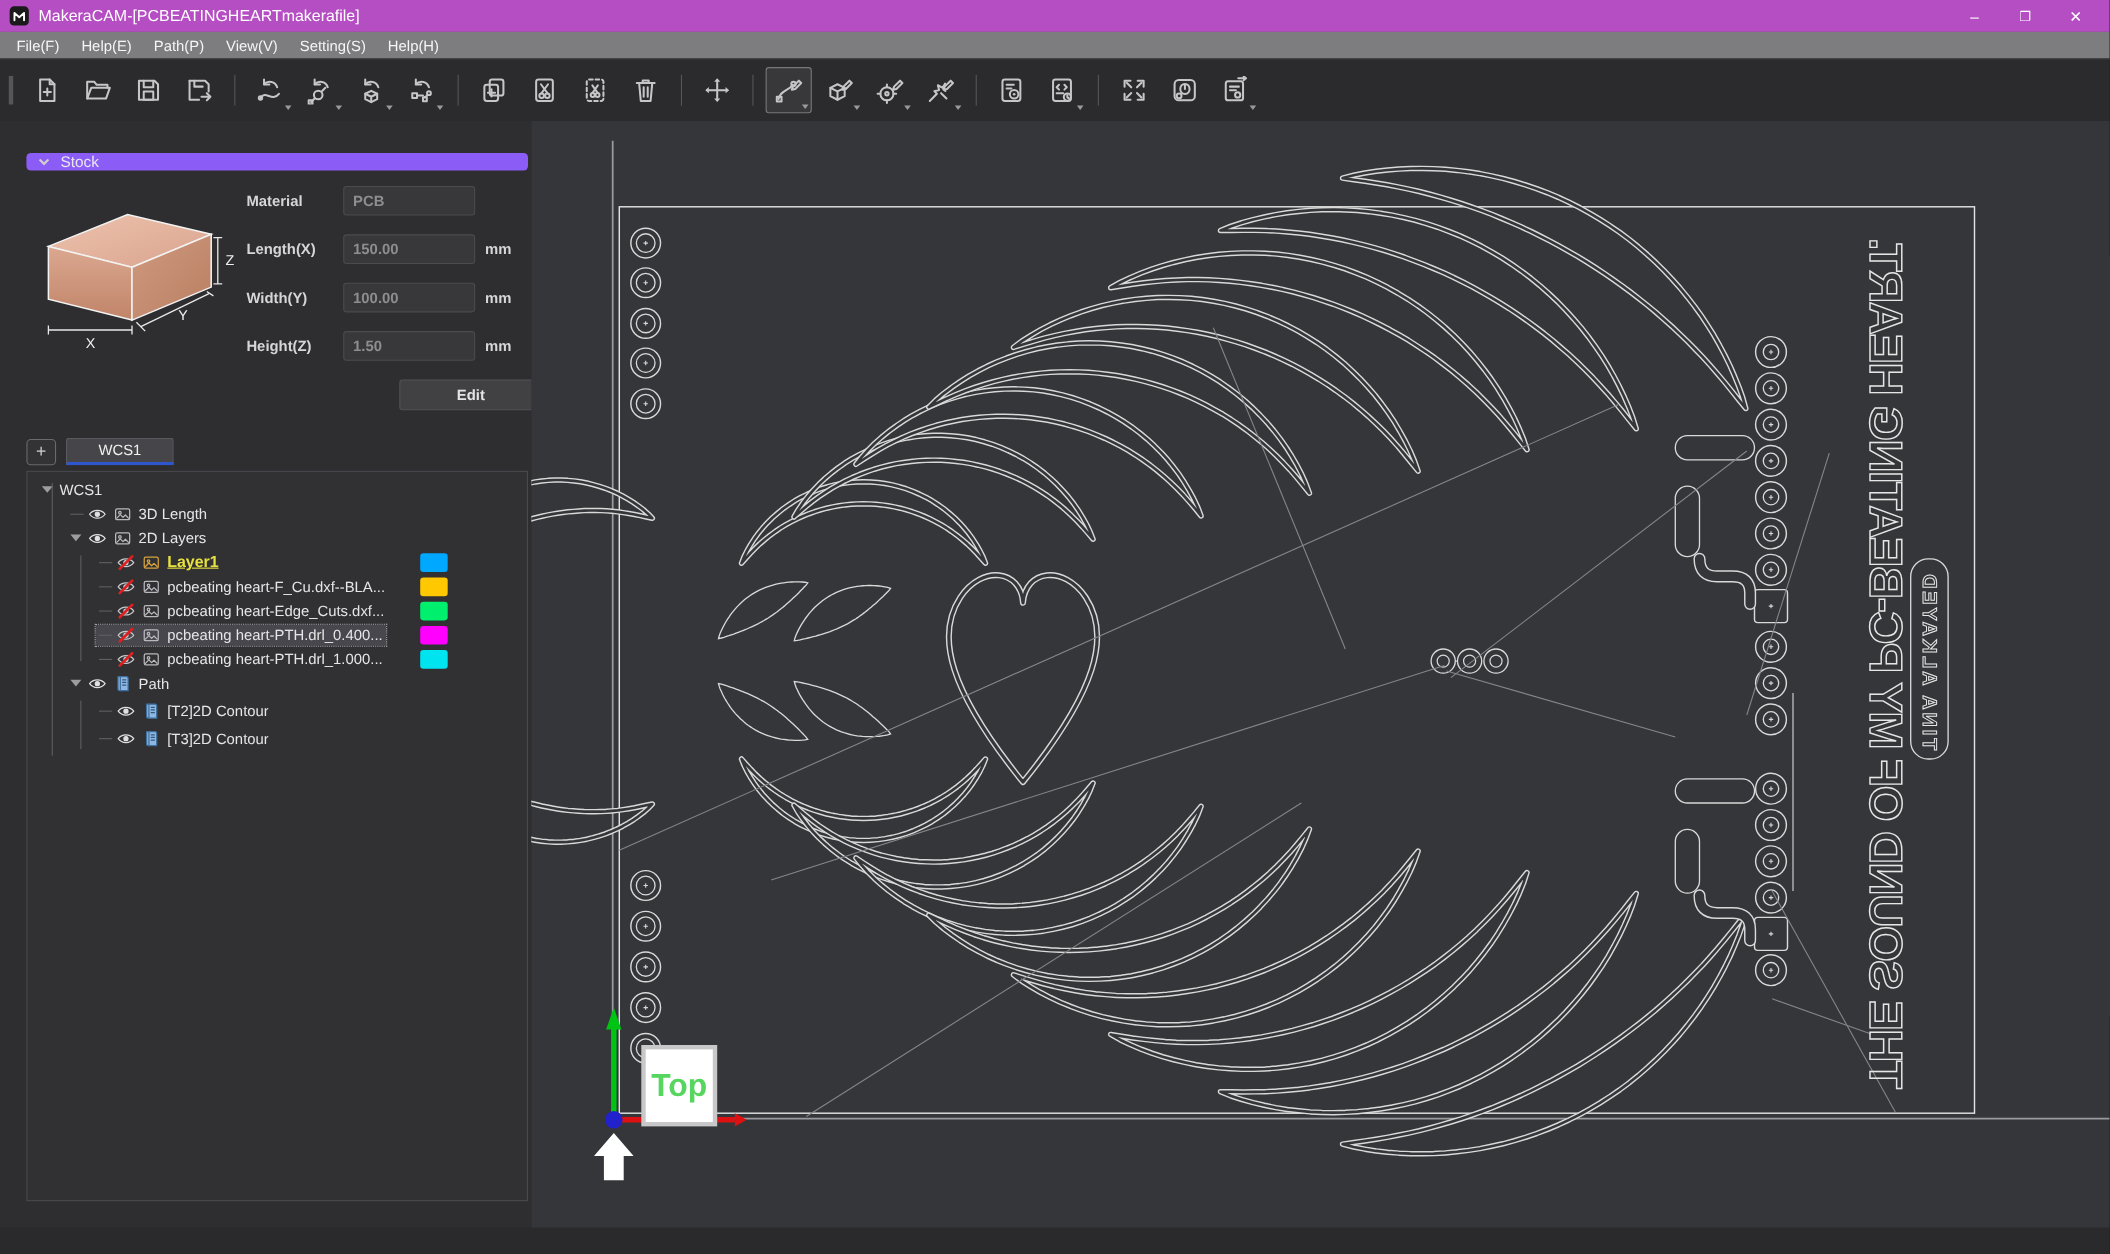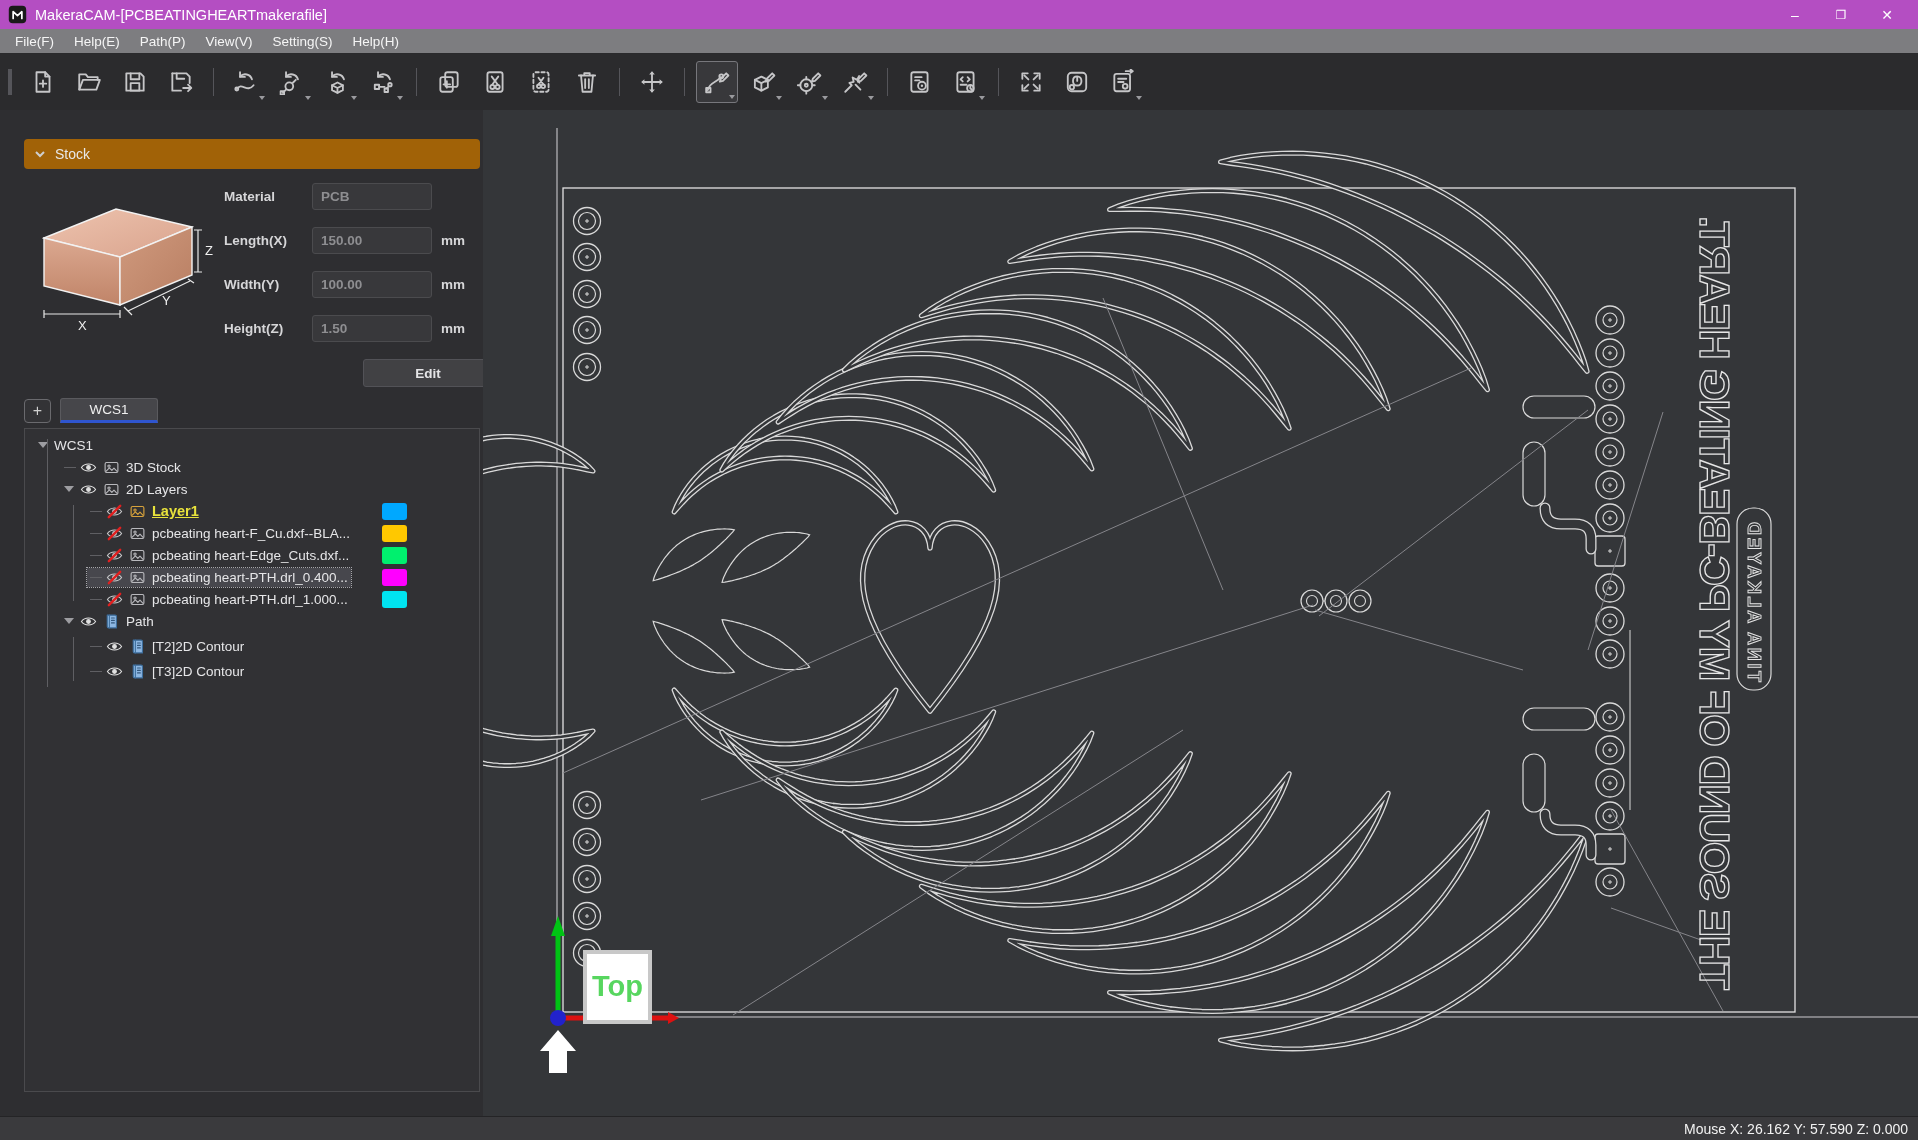--- a/index.html
+++ b/index.html
@@ -22,21 +22,21 @@
   .tb-grip{width:4px;height:26px;border-left:2px solid #55555a;border-right:2px solid #55555a;margin:0 8px 0 2px;}
   .tb-sep{width:1px;height:28px;background:#55555a;margin:0 9px;}
   .tool-btn{position:relative;width:42px;height:42px;display:flex;align-items:center;justify-content:center;border-radius:3px;margin:0 2px;}
   .tool-btn svg{width:26px;height:26px;stroke:#c6c6c8;fill:none;stroke-width:1.7;stroke-linecap:round;stroke-linejoin:round;}
   .tool-btn.selected{border:1px solid #77777c;background:#38383b;}
   .tool-btn .dd{position:absolute;right:2px;bottom:3px;width:0;height:0;border-left:3.5px solid transparent;border-right:3.5px solid transparent;border-top:4px solid #9a9a9e;}
 
   
   .leftpanel{position:absolute;left:0;top:110px;width:483px;height:1006px;background:#2e2e31;}
   .stock-card{position:absolute;left:24px;top:29px;width:456px;}
-  .stock-header{height:30px;background:#a16207;border-radius:4px;display:flex;align-items:center;padding:0 10px;gap:9px;color:#e8e8e8;font-size:14px;}
+  .stock-header{height:16px;background:#8b5cf6;border-radius:4px;display:flex;align-items:center;padding:0 10px;gap:9px;color:#e8e8e8;font-size:14px;}
   .stock-header svg{width:12px;height:12px;stroke:#cfcfcf;fill:none;stroke-width:2;}
   .stock-body{display:flex;padding:14px 0 0 0;}
   .stock-fig{width:200px;height:150px;flex:0 0 auto;}
   .stock-fields{flex:1;font-weight:bold;}
   .fld-row{display:flex;align-items:center;margin-bottom:17px;}
   .fld-label{width:88px;color:#d6d6d8;font-size:13.5px;}
   .fld-input{width:120px;height:27px;background:#38383b;border:1px solid #4b4b4e;border-radius:3px;color:#8e8e91;font-size:13.5px;display:flex;align-items:center;padding:0 8px;text-align:center;}
   .fld-unit{color:#d6d6d8;font-size:13.5px;margin-left:9px;width:28px;}
   .edit-btn{margin-left:139px;width:130px;height:28px;background:#414144;border:1px solid #525257;border-radius:3px;color:#e4e4e6;font-size:13.5px;display:flex;align-items:center;justify-content:center;}
 
@@ -364,21 +364,21 @@
                 <circle cx="12" cy="12" r="2.6" fill="#e0e0e0"></circle>
               </g>
             </svg>
             <svg viewBox="0 0 24 24">
               <g stroke="#b9b9bd" fill="none">
                 <rect x="3" y="5" width="18" height="14" rx="2"></rect>
                 <circle cx="8.5" cy="10" r="1.6"></circle>
                 <path d="M4.5 17l4.5-4.5 3.5 3.5 3-3 4 4"></path>
               </g>
             </svg>
-            <span class="lbl">3D Stock</span>
+            <span class="lbl">3D Length</span>
           </span>
         </div>
         <div class="tree-row" style="padding-left: 36px; margin-top: 0px;">
           <span class="sel-wrap">
             <span class="twirl"></span>
             <svg viewBox="0 0 24 24">
               <g stroke="#e0e0e0" fill="none">
                 <path d="M2 12s3.6-5 10-5 10 5 10 5-3.6 5-10 5-10-5-10-5z"></path>
                 <circle cx="12" cy="12" r="2.6" fill="#e0e0e0"></circle>
               </g>
@@ -721,16 +721,13 @@
         <polygon points="185,902 185,914 196,908" fill="#dd1111"></polygon>
         <line x1="75" y1="906" x2="75" y2="824" stroke="#00c414" stroke-width="5"></line>
         <polygon points="68,826 82,826 75,806" fill="#00c414"></polygon>
         <circle cx="75" cy="908" r="8" fill="#2222cc"></circle>
         <polygon points="75,920 57,941 66,941 66,963 84,963 84,941 93,941" fill="#ffffff"></polygon>
         <rect x="102" y="842" width="65" height="70" fill="#ffffff" stroke="#c8c8c8" stroke-width="4"></rect>
         <text x="134.5" y="886" text-anchor="middle" font-size="29" font-weight="bold" fill="#57d65f" font-family="Liberation Sans, sans-serif">Top</text>
       </svg>
   </div>
 
-  <div class="statusbar">
-    <span>Mouse X: 26.162 Y: 57.590 Z: 0.000</span>
-  </div>
 </div>
 
 </body></html>

